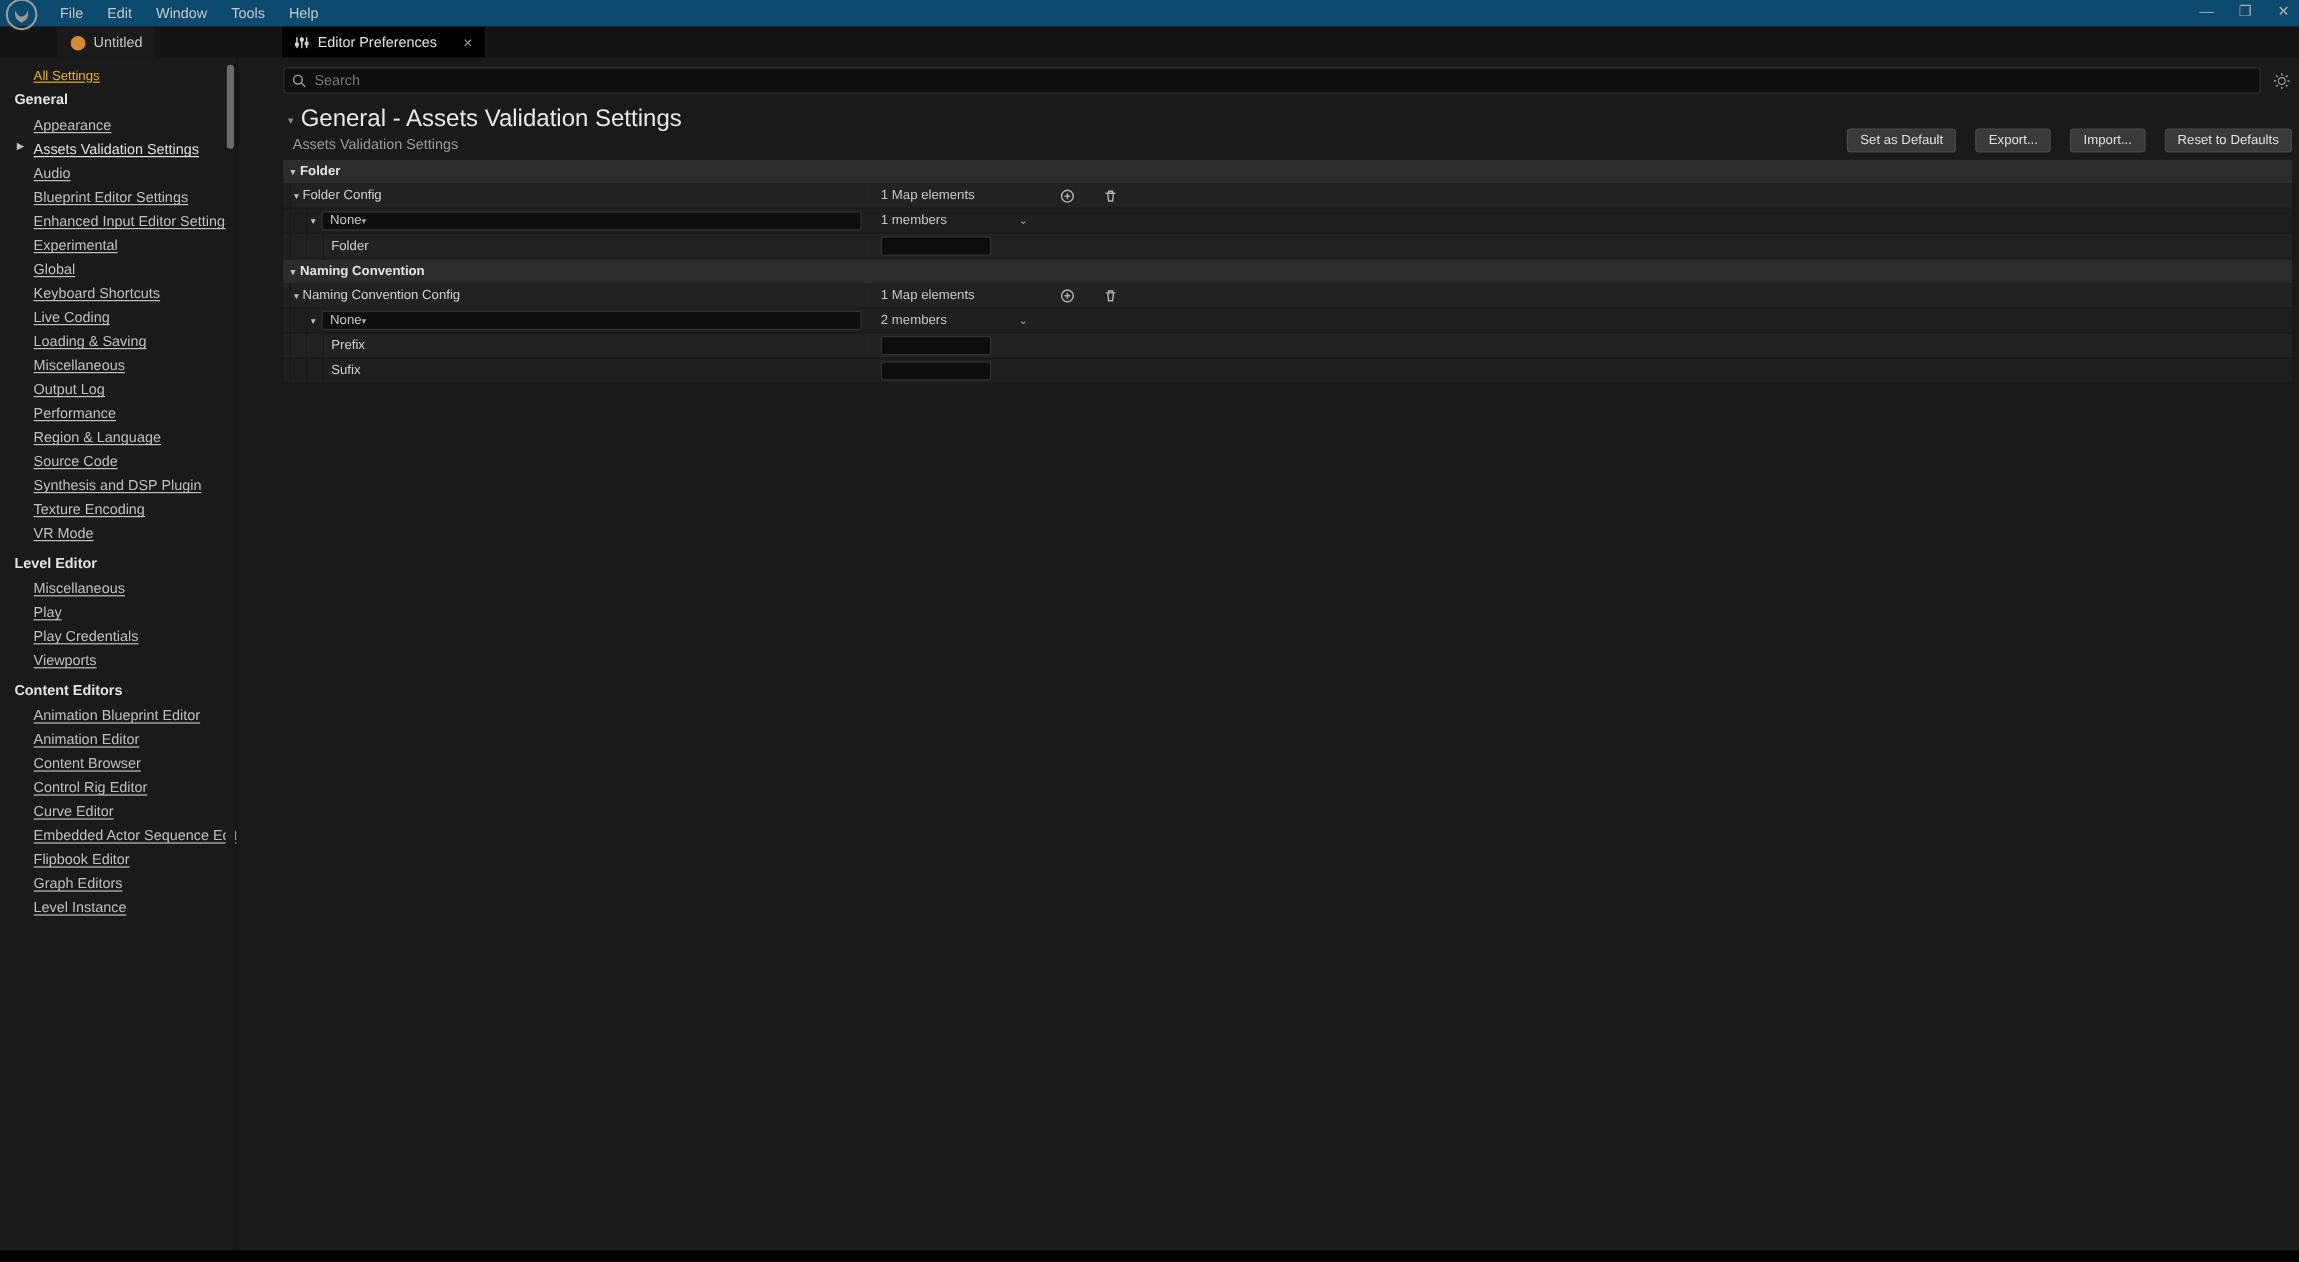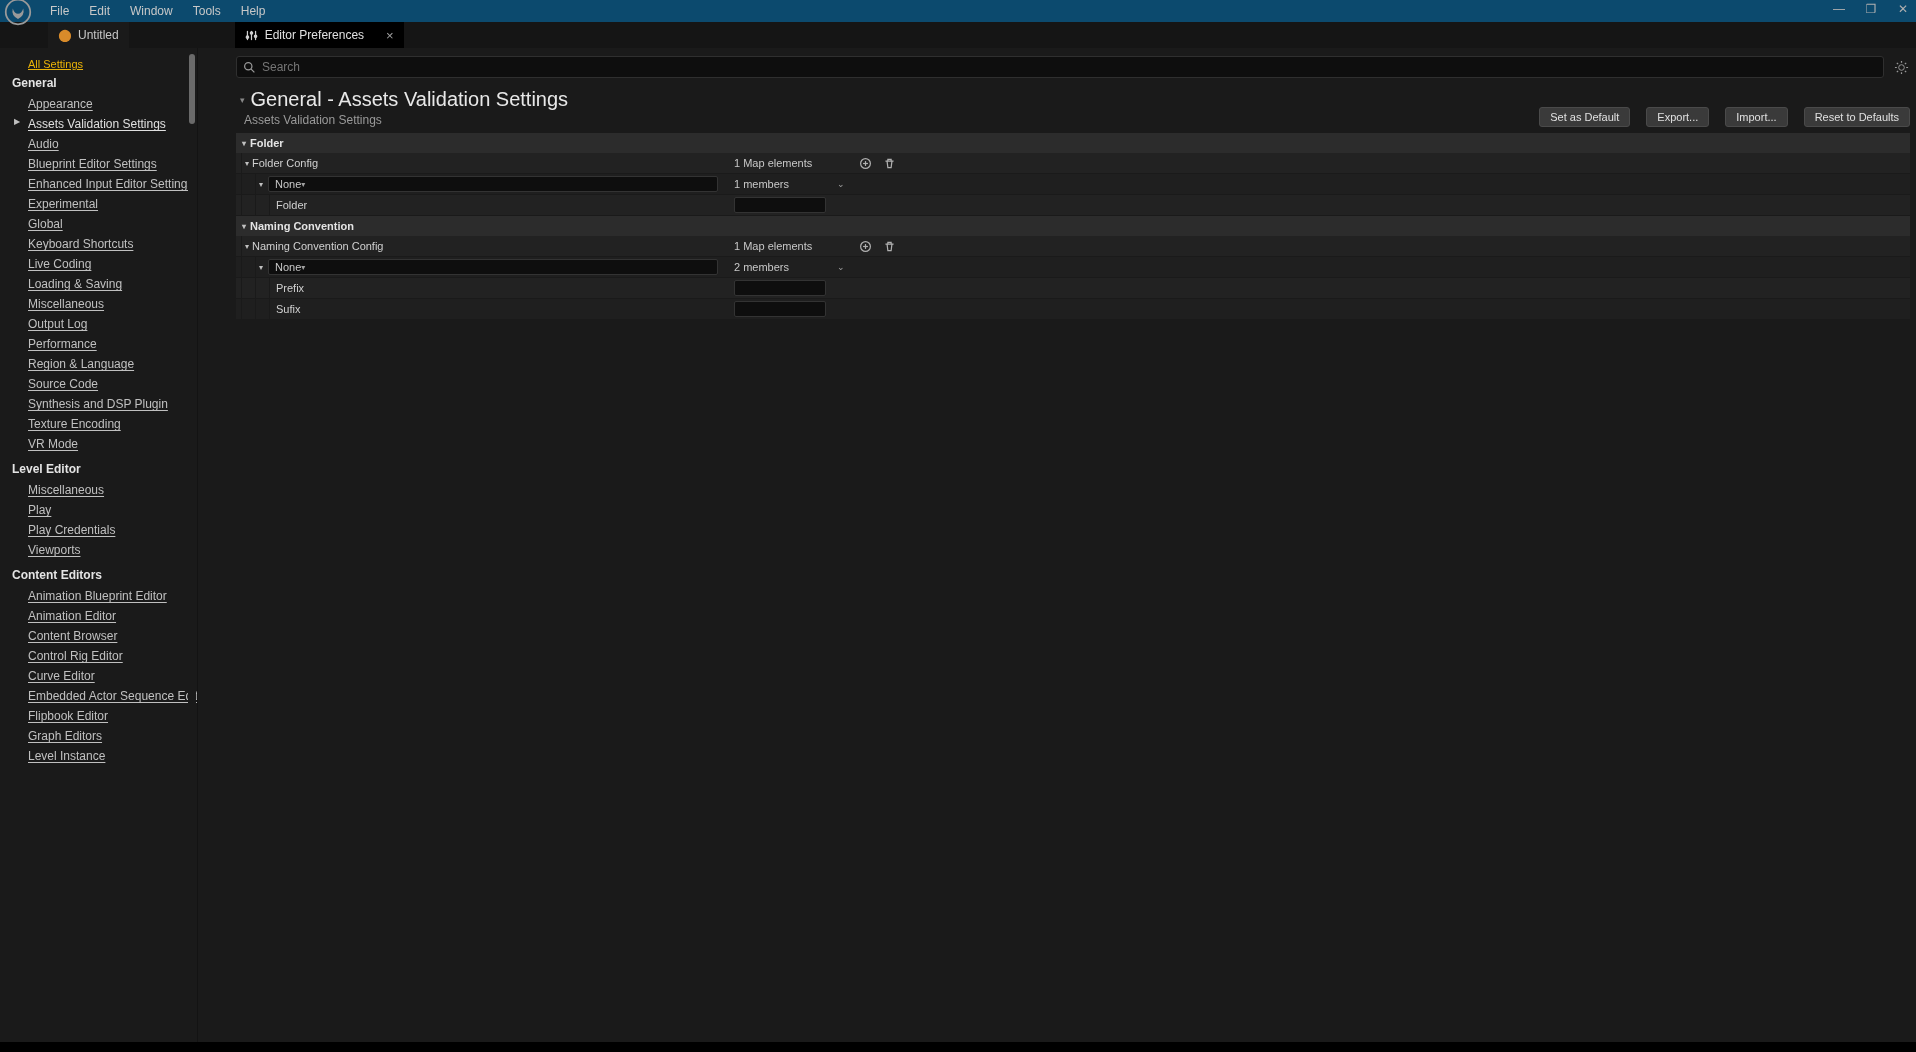--- a/index.html
+++ b/index.html
@@ -56,21 +56,21 @@
 .headerblk .sub { font-size:12px; color:#9a9a9a; padding-left:4px; }
 .btnrow { display:flex; gap:16px; }
 .btn { background:#3a3a3a; color:#e0e0e0; border:1px solid #4a4a4a; border-radius:3px; padding:3px 10px; font-size:11px; cursor:pointer; }
 
 
 .propgrid { flex:1; overflow:hidden; }
 .prow { display:flex; align-items:center; height:21px; font-size:11px; color:#d0d0d0; }
 .cat { background:#2c2c2c; font-weight:600; color:#e4e4e4; height:20px; align-items:center; padding-left:6px; }
 .cat .tri { font-size:8px; margin-right:4px; color:#c0c0c0; }
 .pkey { display:flex; align-items:center; height:100%; background:#222; border-bottom:1px solid #1a1a1a; }
-.pval { flex:1; display:flex; align-items:center; height:100%; background:#222; border-bottom:1px solid #1a1a1a; padding-left:8px; gap:10px; }
+.pval { flex:1; display:flex; align-items:center; height:100%; background:#222; border-bottom:1px solid #1a1a1a; padding-left:8px; gap:22px; }
 .prow.darker .pkey,.prow.darker .pval { background:#1f1f1f; }
 .pkey { width:490px; padding-left:0; }
 .ind { display:inline-block; width:14px; height:100%; border-right:1px solid #1a1a1a; }
 .ind:first-child { width:6px; }
 .tri2 { font-size:8px; color:#c0c0c0; padding:0 3px; }
 .combo { flex:1; margin:0 8px 0 2px; background:#0e0e0e; border:1px solid #333; border-radius:2px; height:16px; display:flex; align-items:center; padding:0 6px; font-size:11px; color:#c8c8c8; max-width:452px; }
 .combo .car { font-size:8px; color:#a0a0a0; }
 .valtxt { color:#c8c8c8; }
 .chev { font-size:9px; color:#a0a0a0; margin-left:38px; }
 .picon { width:14px; height:14px; display:flex; align-items:center; justify-content:center; color:#a8a8a8; cursor:pointer; }

